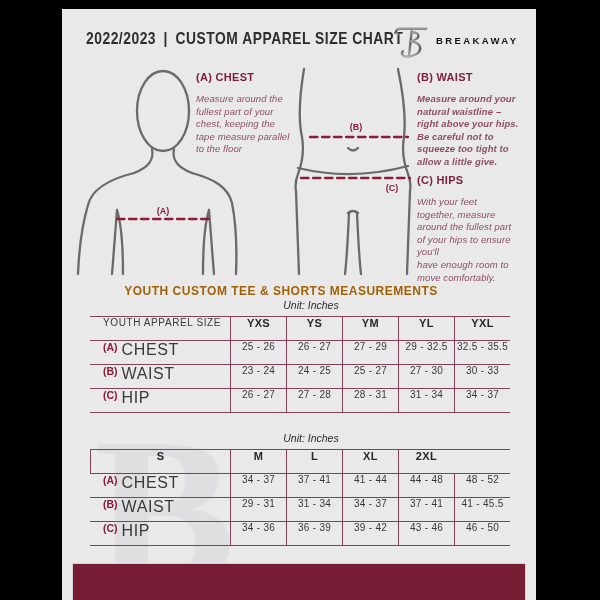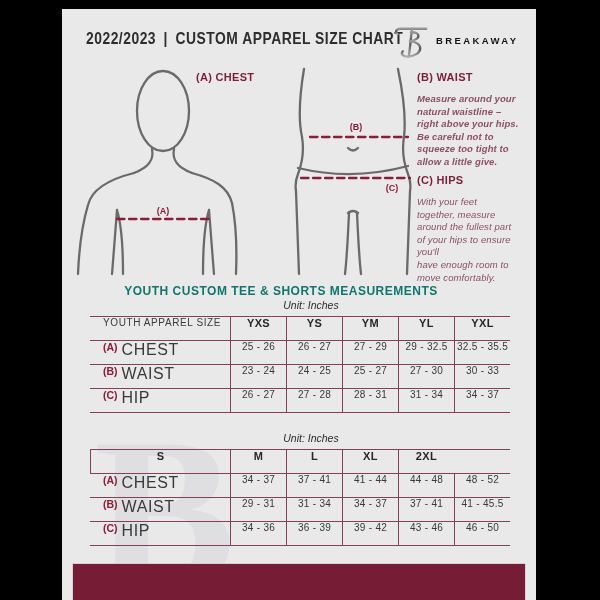--- a/index.html
+++ b/index.html
@@ -23,21 +23,21 @@
   .h-waist{left:355px;top:62px;} .d-waist{left:355px;top:84px;width:120px;font-weight:bold;}
   .h-hips{left:355px;top:165px;} .d-hips{left:355px;top:187px;width:122px;}
 
   .fig{position:absolute;top:58px;}
   .fig path,.fig ellipse{fill:none;stroke:#6a6a6a;stroke-width:2.3;stroke-linecap:round;}
   .fig .dash{stroke:#8c1c38;stroke-width:2.3;stroke-dasharray:7.5 4.5;}
   .fig text{font-family:"Liberation Sans",sans-serif;font-size:9px;font-weight:bold;fill:#8c1c38;}
 
   
   .sec-title{position:absolute;left:0;width:438px;text-align:center;font-weight:bold;
-             font-size:12px;letter-spacing:.5px;color:#0f766e;z-index:2;}
+             font-size:12px;letter-spacing:.5px;color:#a16207;z-index:2;}
   .sec-unit{position:absolute;left:0;width:474px;text-align:center;font-style:italic;
             font-size:10.5px;color:#2b2b2b;z-index:2;padding-left:12px;}
 
   
   .size-table{position:absolute;left:28px;width:420px;z-index:2;}
   .t-row{display:grid;grid-template-columns:140px 56px 56px 56px 56px 56px;height:23px;
          border-bottom:1px solid #83405a;}
   .t-row.first{border-top:1px solid #83405a;}
   .t-cell{display:flex;justify-content:center;border-left:1px solid #83405a;height:100%;}
   .t-cell.lab{justify-content:flex-start;padding-left:13px;border-left:none;box-sizing:border-box;}
@@ -102,20 +102,25 @@
       <path d="M 56,146 Q 61,142 66,146"></path>
       <path d="M 57,146 C 56,168 55,190 53,207"></path>
       <path d="M 65,146 C 66,168 67,190 69,207"></path>
       <path class="dash" d="M 18,70 L 116,70"></path>
       <path class="dash" d="M 9,111 L 118,111"></path>
       <text x="64" y="63" text-anchor="middle">(B)</text>
       <text x="100" y="124" text-anchor="middle">(C)</text>
     </svg>
 
     <div class="g-head h-chest">(A) CHEST</div>
+    <div class="g-desc d-chest">Measure around the
+fullest part of your
+chest, keeping the
+tape measure parallel
+to the floor</div>
     <div class="g-head h-waist">(B) WAIST</div>
     <div class="g-desc d-waist">Measure around your
 natural waistline –
 right above your hips.
 Be careful not to
 squeeze too tight to
 allow a little give.</div>
     <div class="g-head h-hips">(C) HIPS</div>
     <div class="g-desc d-hips">With your feet
 together, measure

